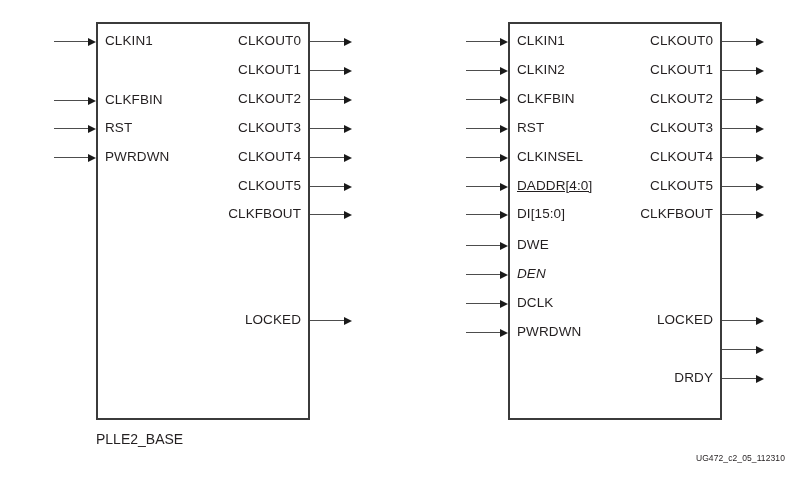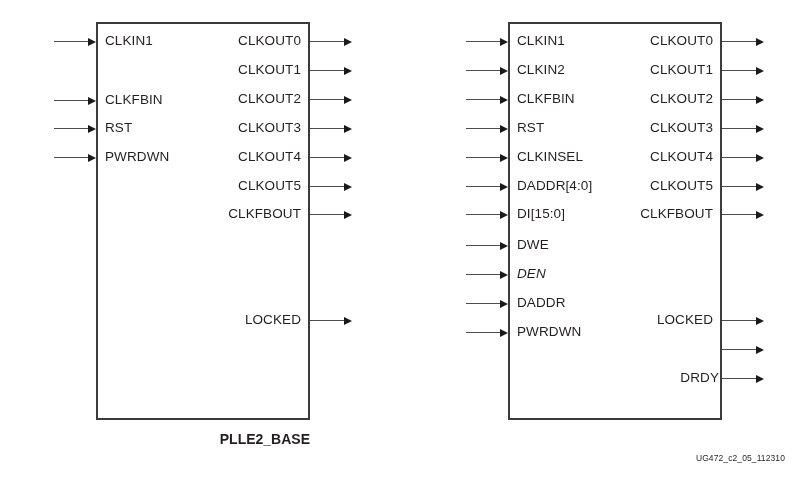--- a/index.html
+++ b/index.html
@@ -51,22 +51,22 @@
     position: absolute;
     width: 0;
     height: 0;
     border-left: 8px solid #1a1a1a;
     border-top: 4.2px solid transparent;
     border-bottom: 4.2px solid transparent;
   }
   .caption {
     position: absolute;
     font-size: 14px;
-    font-weight: bold;
-    text-align: right;
+    font-weight: normal;
+    text-align: left;
     white-space: nowrap;
     color: #231f20;
   }
   .figref {
     position: absolute;
     font-size: 8.5px;
     font-weight: normal;
     white-space: nowrap;
     color: #231f20;
     letter-spacing: 0.1px;
@@ -125,33 +125,33 @@
     <div class="arrowhead" style="left: 500px; top: 95.5px;"></div>
     <div class="pin-label in" style="left: 517px; top: 92px;">CLKFBIN</div>
     <div class="wire" style="left: 466px; top: 128px; width: 34px;"></div>
     <div class="arrowhead" style="left: 500px; top: 124.5px;"></div>
     <div class="pin-label in" style="left: 517px; top: 121px;">RST</div>
     <div class="wire" style="left: 466px; top: 157px; width: 34px;"></div>
     <div class="arrowhead" style="left: 500px; top: 153.5px;"></div>
     <div class="pin-label in" style="left: 517px; top: 150px;">CLKINSEL</div>
     <div class="wire" style="left: 466px; top: 186px; width: 34px;"></div>
     <div class="arrowhead" style="left: 500px; top: 182.5px;"></div>
-    <div class="pin-label in" style="left: 517px; top: 179px;">DADDR[4:0]</div>
+    <div class="pin-label in" style="left: 517px; top: 179px; text-decoration: underline;">DADDR[4:0]</div>
     <div class="wire" style="left: 466px; top: 214px; width: 34px;"></div>
     <div class="arrowhead" style="left: 500px; top: 210.5px;"></div>
     <div class="pin-label in" style="left: 517px; top: 207px;">DI[15:0]</div>
     <div class="wire" style="left: 466px; top: 245px; width: 34px;"></div>
     <div class="arrowhead" style="left: 500px; top: 241.5px;"></div>
     <div class="pin-label in" style="left: 517px; top: 238px;">DWE</div>
     <div class="wire" style="left: 466px; top: 274px; width: 34px;"></div>
     <div class="arrowhead" style="left: 500px; top: 270.5px;"></div>
     <div class="pin-label in" style="left: 517px; top: 267px; font-style: italic;">DEN</div>
     <div class="wire" style="left: 466px; top: 303px; width: 34px;"></div>
     <div class="arrowhead" style="left: 500px; top: 299.5px;"></div>
-    <div class="pin-label in" style="left: 517px; top: 296px;">DADDR</div>
+    <div class="pin-label in" style="left: 517px; top: 296px;">DCLK</div>
     <div class="wire" style="left: 466px; top: 332px; width: 34px;"></div>
     <div class="arrowhead" style="left: 500px; top: 328.5px;"></div>
     <div class="pin-label in" style="left: 517px; top: 325px;">PWRDWN</div>
     <div class="pin-label out" style="left: 508px; width: 205px; top: 34px;">CLKOUT0</div>
     <div class="wire" style="left: 722px; top: 41px; width: 34px;"></div>
     <div class="arrowhead" style="left: 756px; top: 37.5px;"></div>
     <div class="pin-label out" style="left: 508px; width: 205px; top: 63px;">CLKOUT1</div>
     <div class="wire" style="left: 722px; top: 70px; width: 34px;"></div>
     <div class="arrowhead" style="left: 756px; top: 66.5px;"></div>
     <div class="pin-label out" style="left: 508px; width: 205px; top: 92px;">CLKOUT2</div>
@@ -167,17 +167,17 @@
     <div class="wire" style="left: 722px; top: 186px; width: 34px;"></div>
     <div class="arrowhead" style="left: 756px; top: 182.5px;"></div>
     <div class="pin-label out" style="left: 508px; width: 205px; top: 207px;">CLKFBOUT</div>
     <div class="wire" style="left: 722px; top: 214px; width: 34px;"></div>
     <div class="arrowhead" style="left: 756px; top: 210.5px;"></div>
     <div class="pin-label out" style="left: 508px; width: 205px; top: 313px;">LOCKED</div>
     <div class="wire" style="left: 722px; top: 320px; width: 34px;"></div>
     <div class="arrowhead" style="left: 756px; top: 316.5px;"></div>
     <div class="wire" style="left: 722px; top: 349px; width: 34px;"></div>
     <div class="arrowhead" style="left: 756px; top: 345.5px;"></div>
-    <div class="pin-label out" style="left: 508px; width: 205px; top: 371px; padding-left: 6px;">DRDY</div>
+    <div class="pin-label out" style="left: 508px; width: 205px; top: 371px;">DRDY</div>
     <div class="wire" style="left: 722px; top: 378px; width: 34px;"></div>
     <div class="arrowhead" style="left: 756px; top: 374.5px;"></div>
     <div class="figref" style="right: 20px; top: 453px;">UG472_c2_05_112310</div>
   </div>
 
 </body></html>

